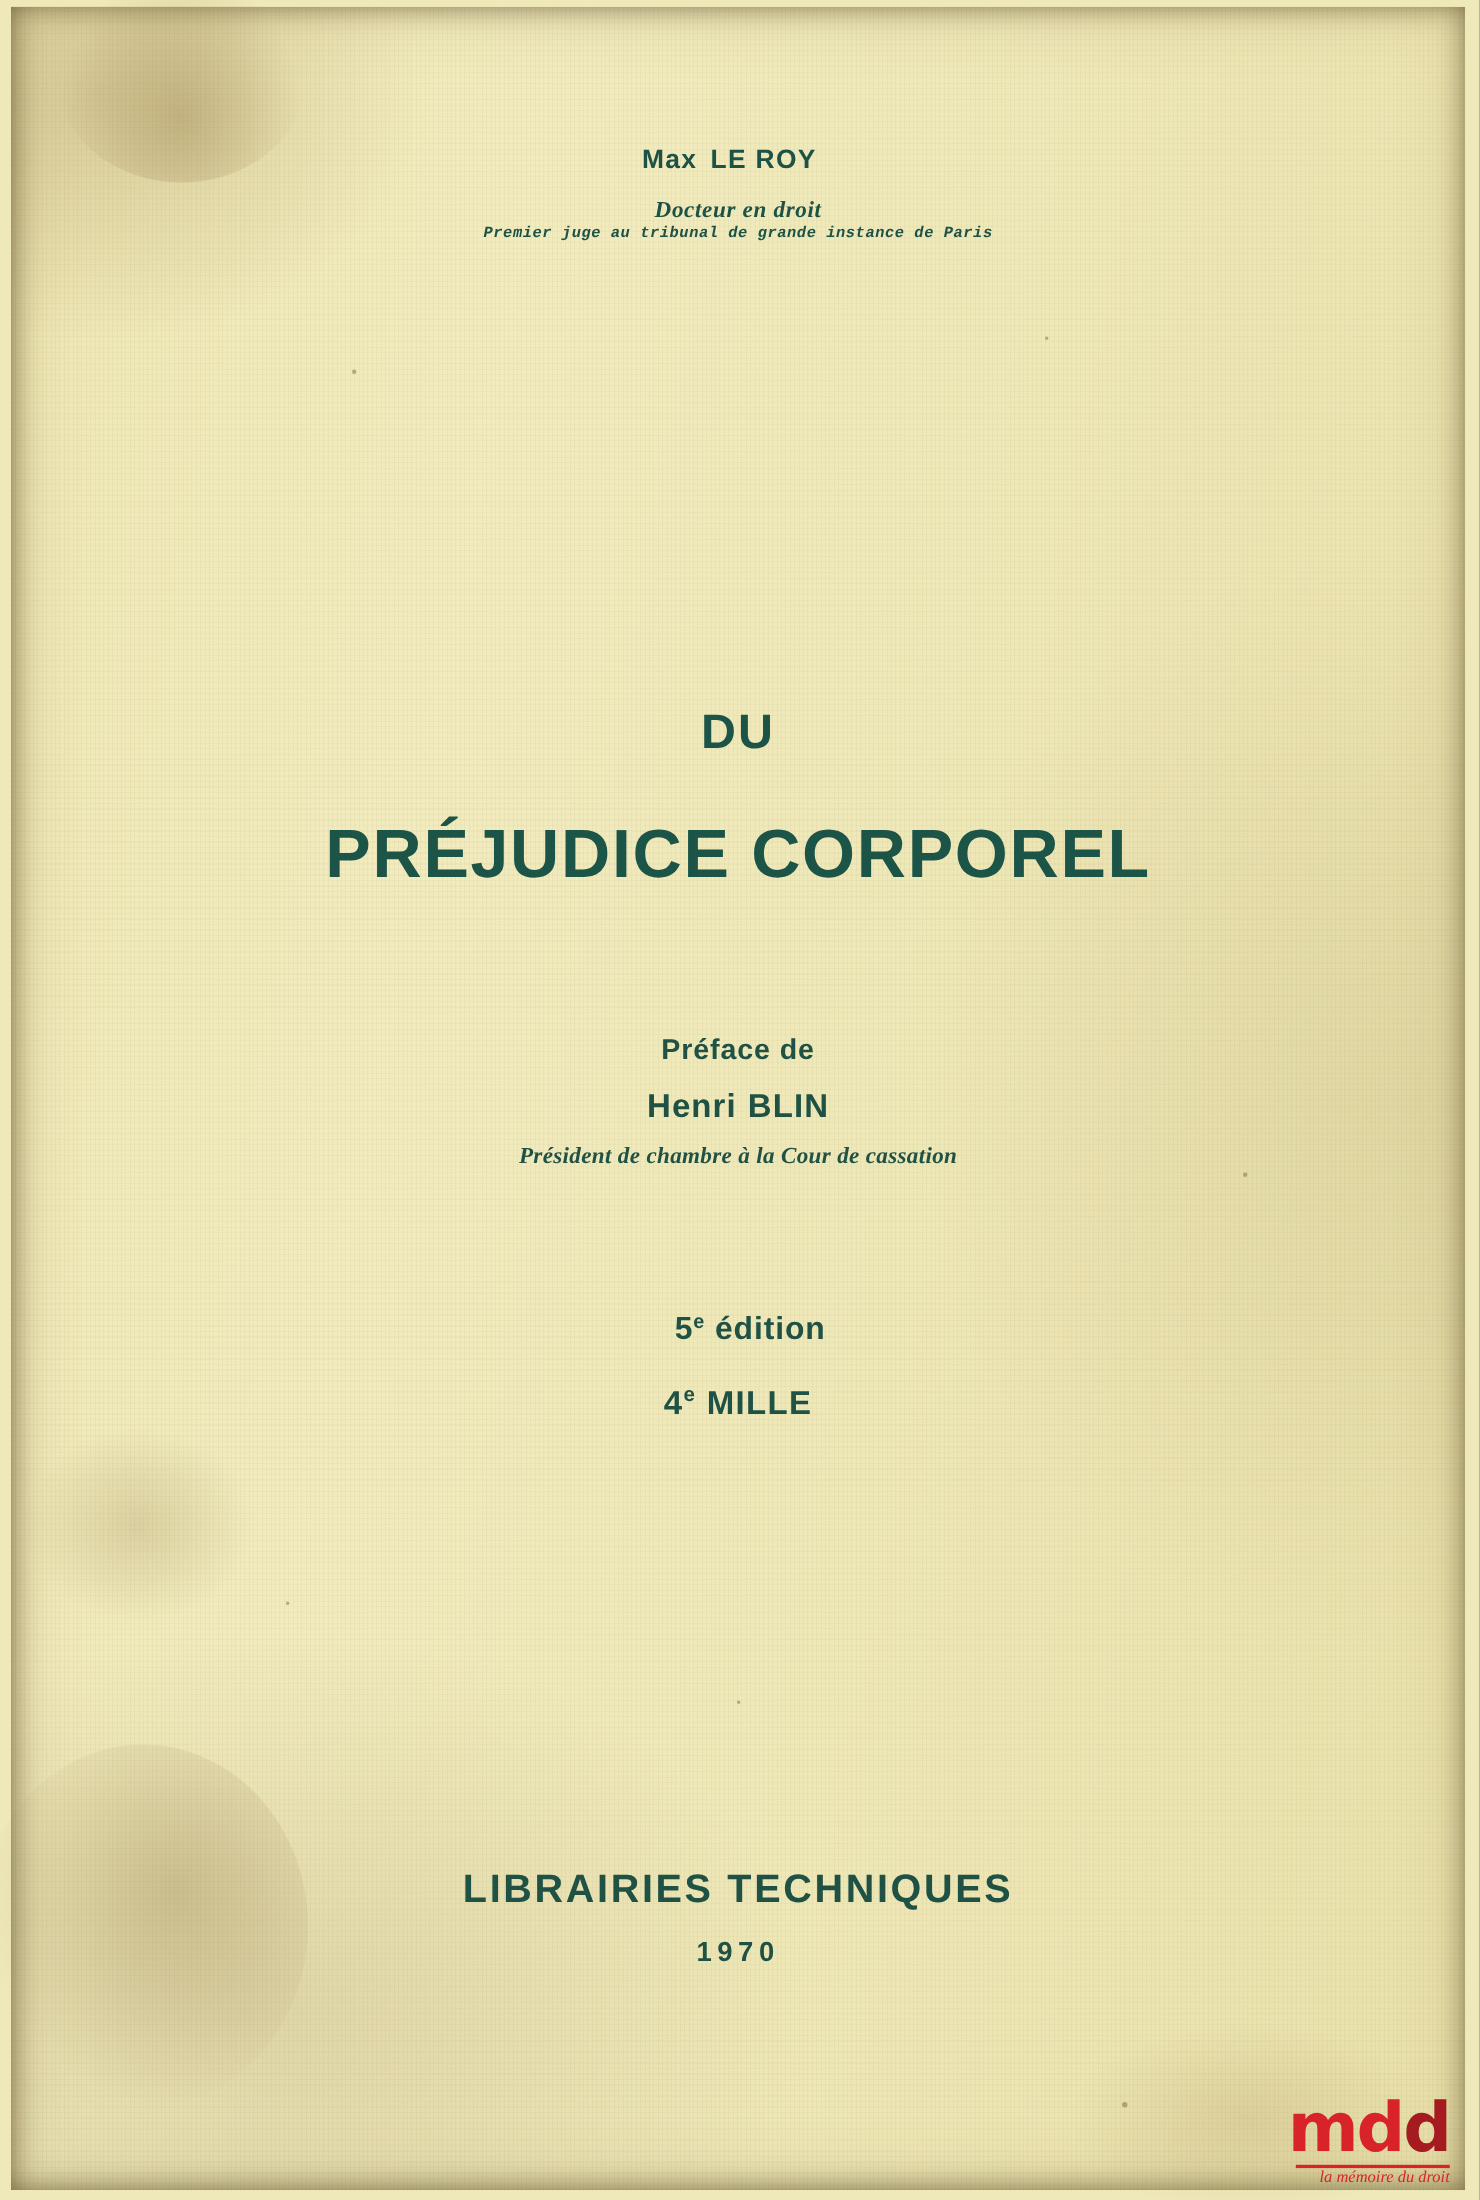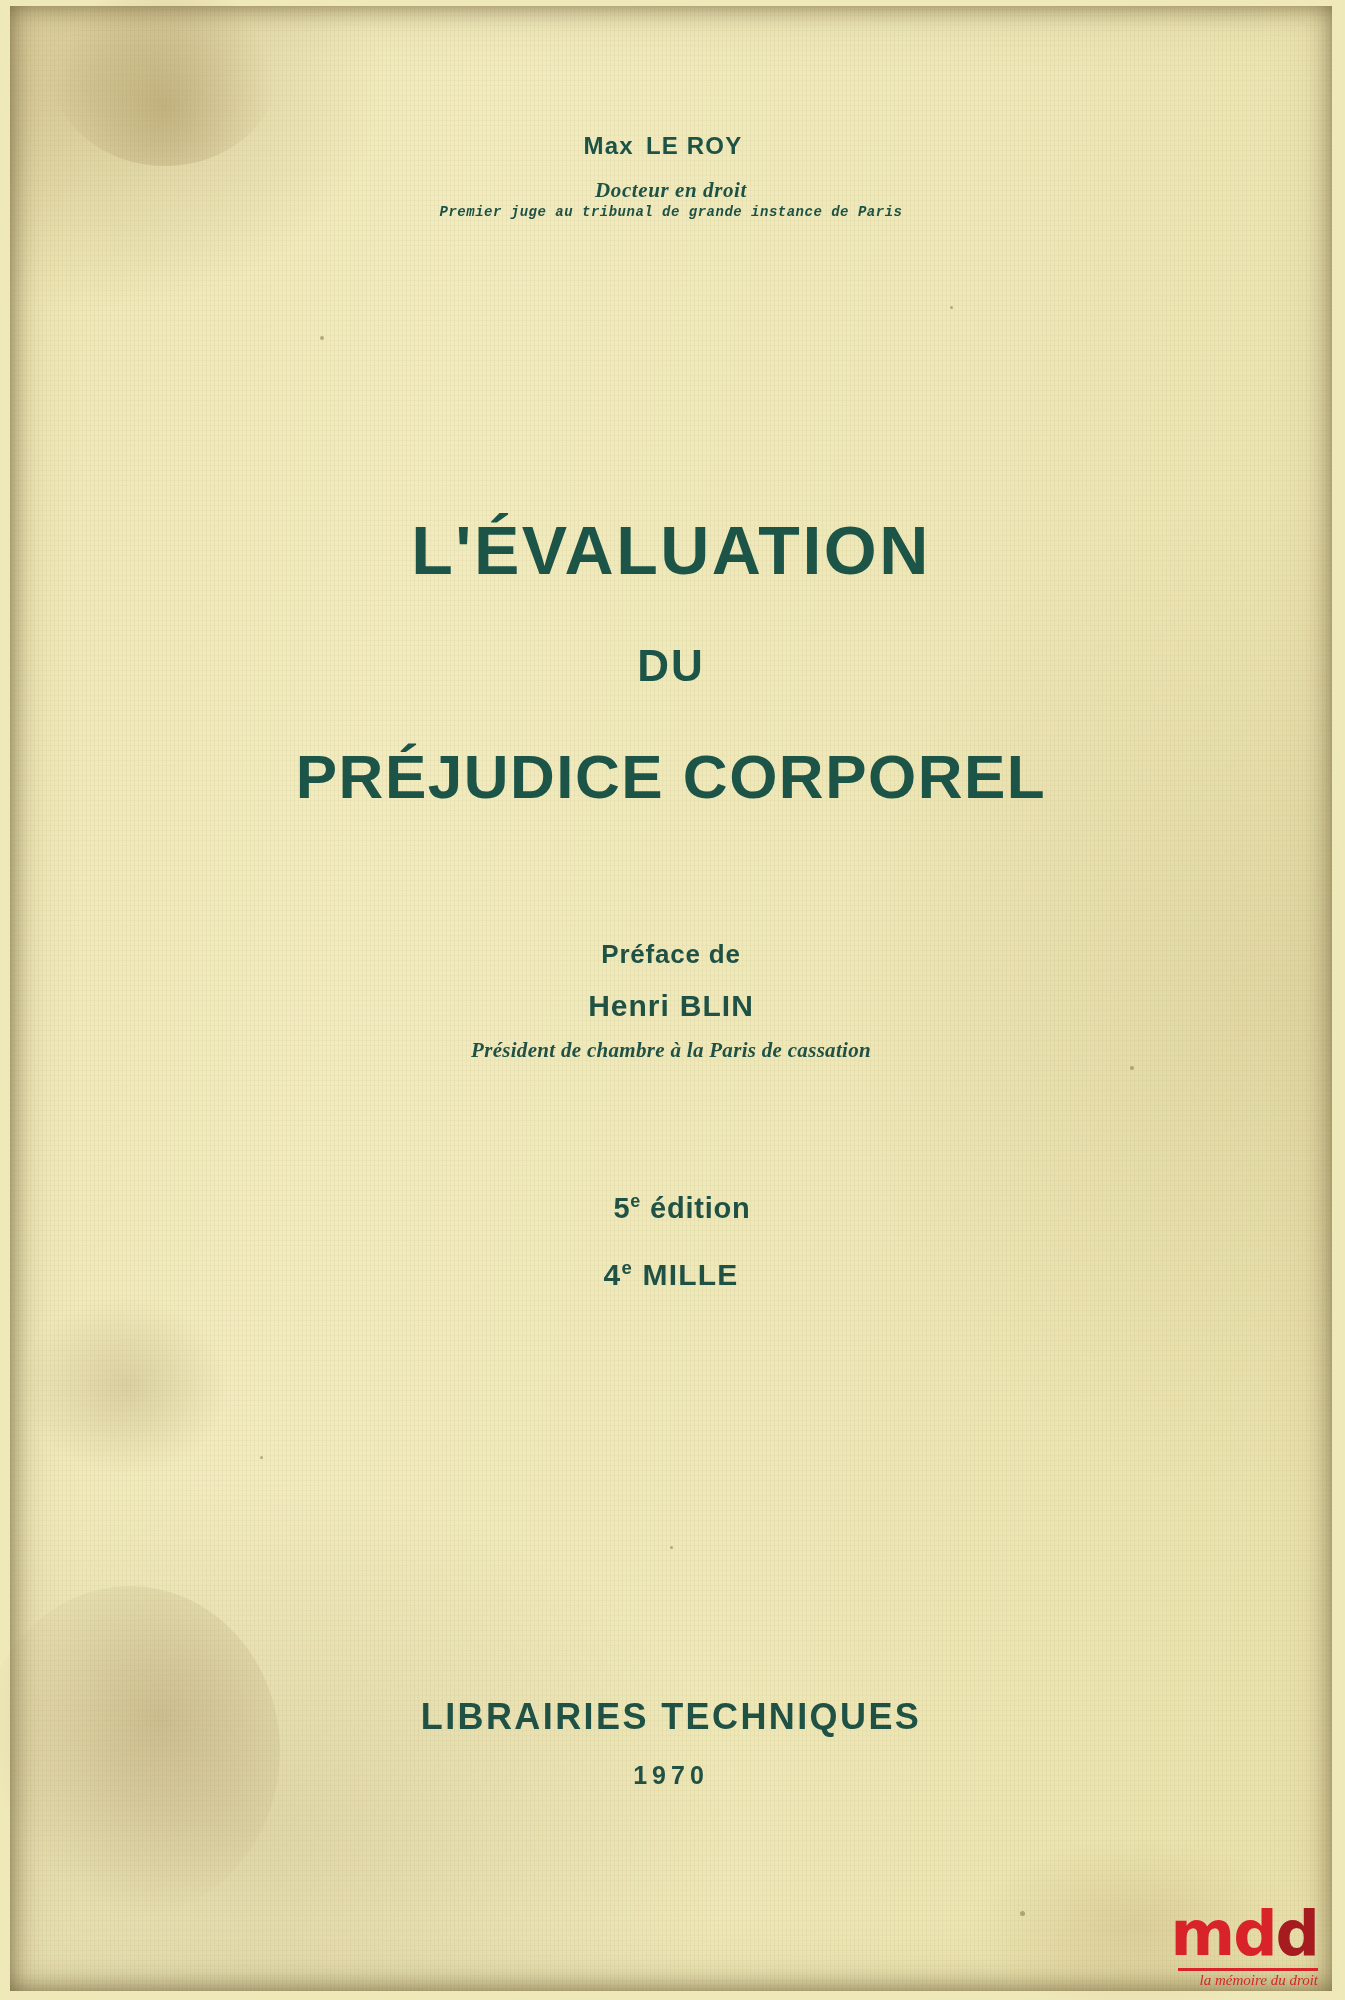--- a/index.html
+++ b/index.html
@@ -262,29 +262,28 @@
     <div class="edge-dark"></div>
 
     <div class="content">
 
       <div class="author">
         <span>Max</span><span class="sp"></span><span>LE ROY</span>
       </div>
       <div class="author-role1">Docteur en droit</div>
       <div class="author-role2">Premier juge au tribunal de grande instance de Paris</div>
 
-      <div class="title1">L'ÉVALUATION</div>
       <div class="title2">DU</div>
       <div class="title3">PRÉJUDICE CORPOREL</div>
 
       <div class="preface-label">Préface de</div>
       <div class="preface-name">
         <span>Henri</span><span class="sp"></span><span>BLIN</span>
       </div>
-      <div class="preface-role">Président de chambre à la Paris de cassation</div>
+      <div class="preface-role">Président de chambre à la Cour de cassation</div>
 
       <div class="edition">
         <span>5</span><sup>e</sup>&nbsp;<span>édition</span>
       </div>
       <div class="mille">
         <span>4</span><sup>e</sup>&nbsp;<span>MILLE</span>
       </div>
 
       <div class="publisher">LIBRAIRIES TECHNIQUES</div>
       <div class="year">1970</div>

